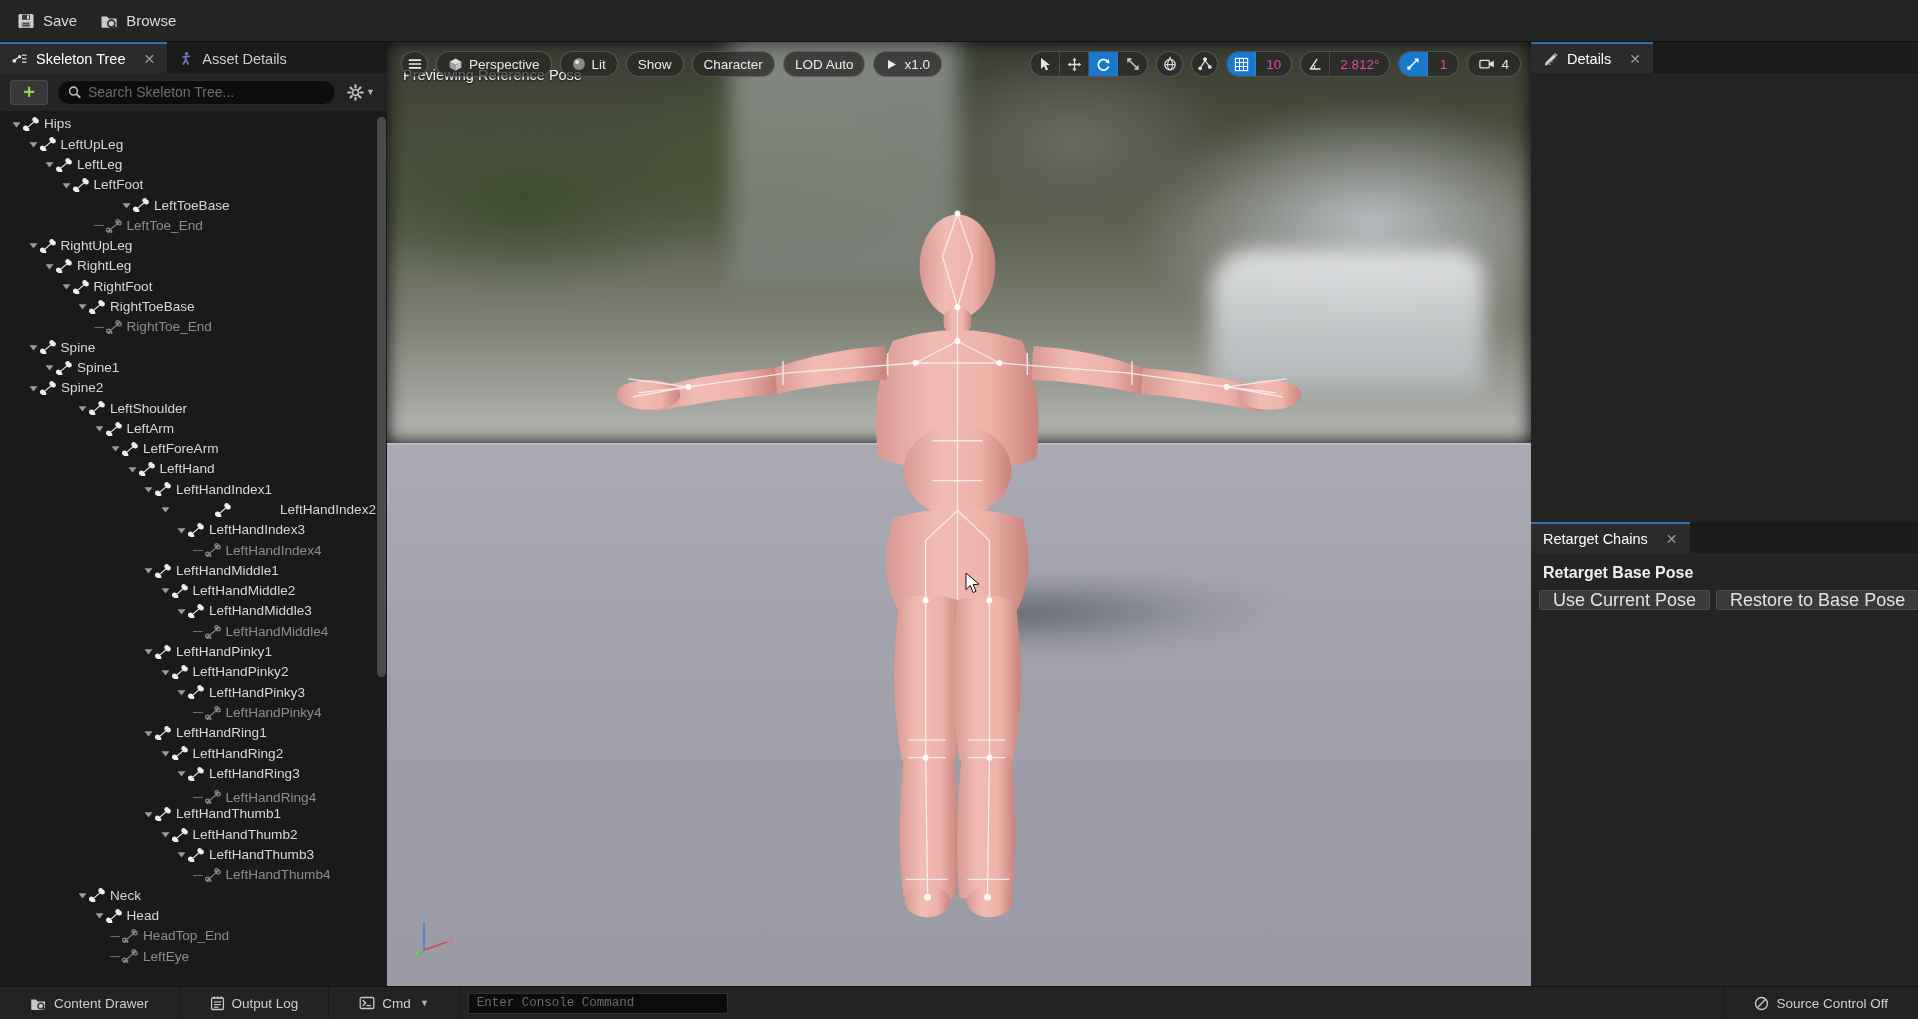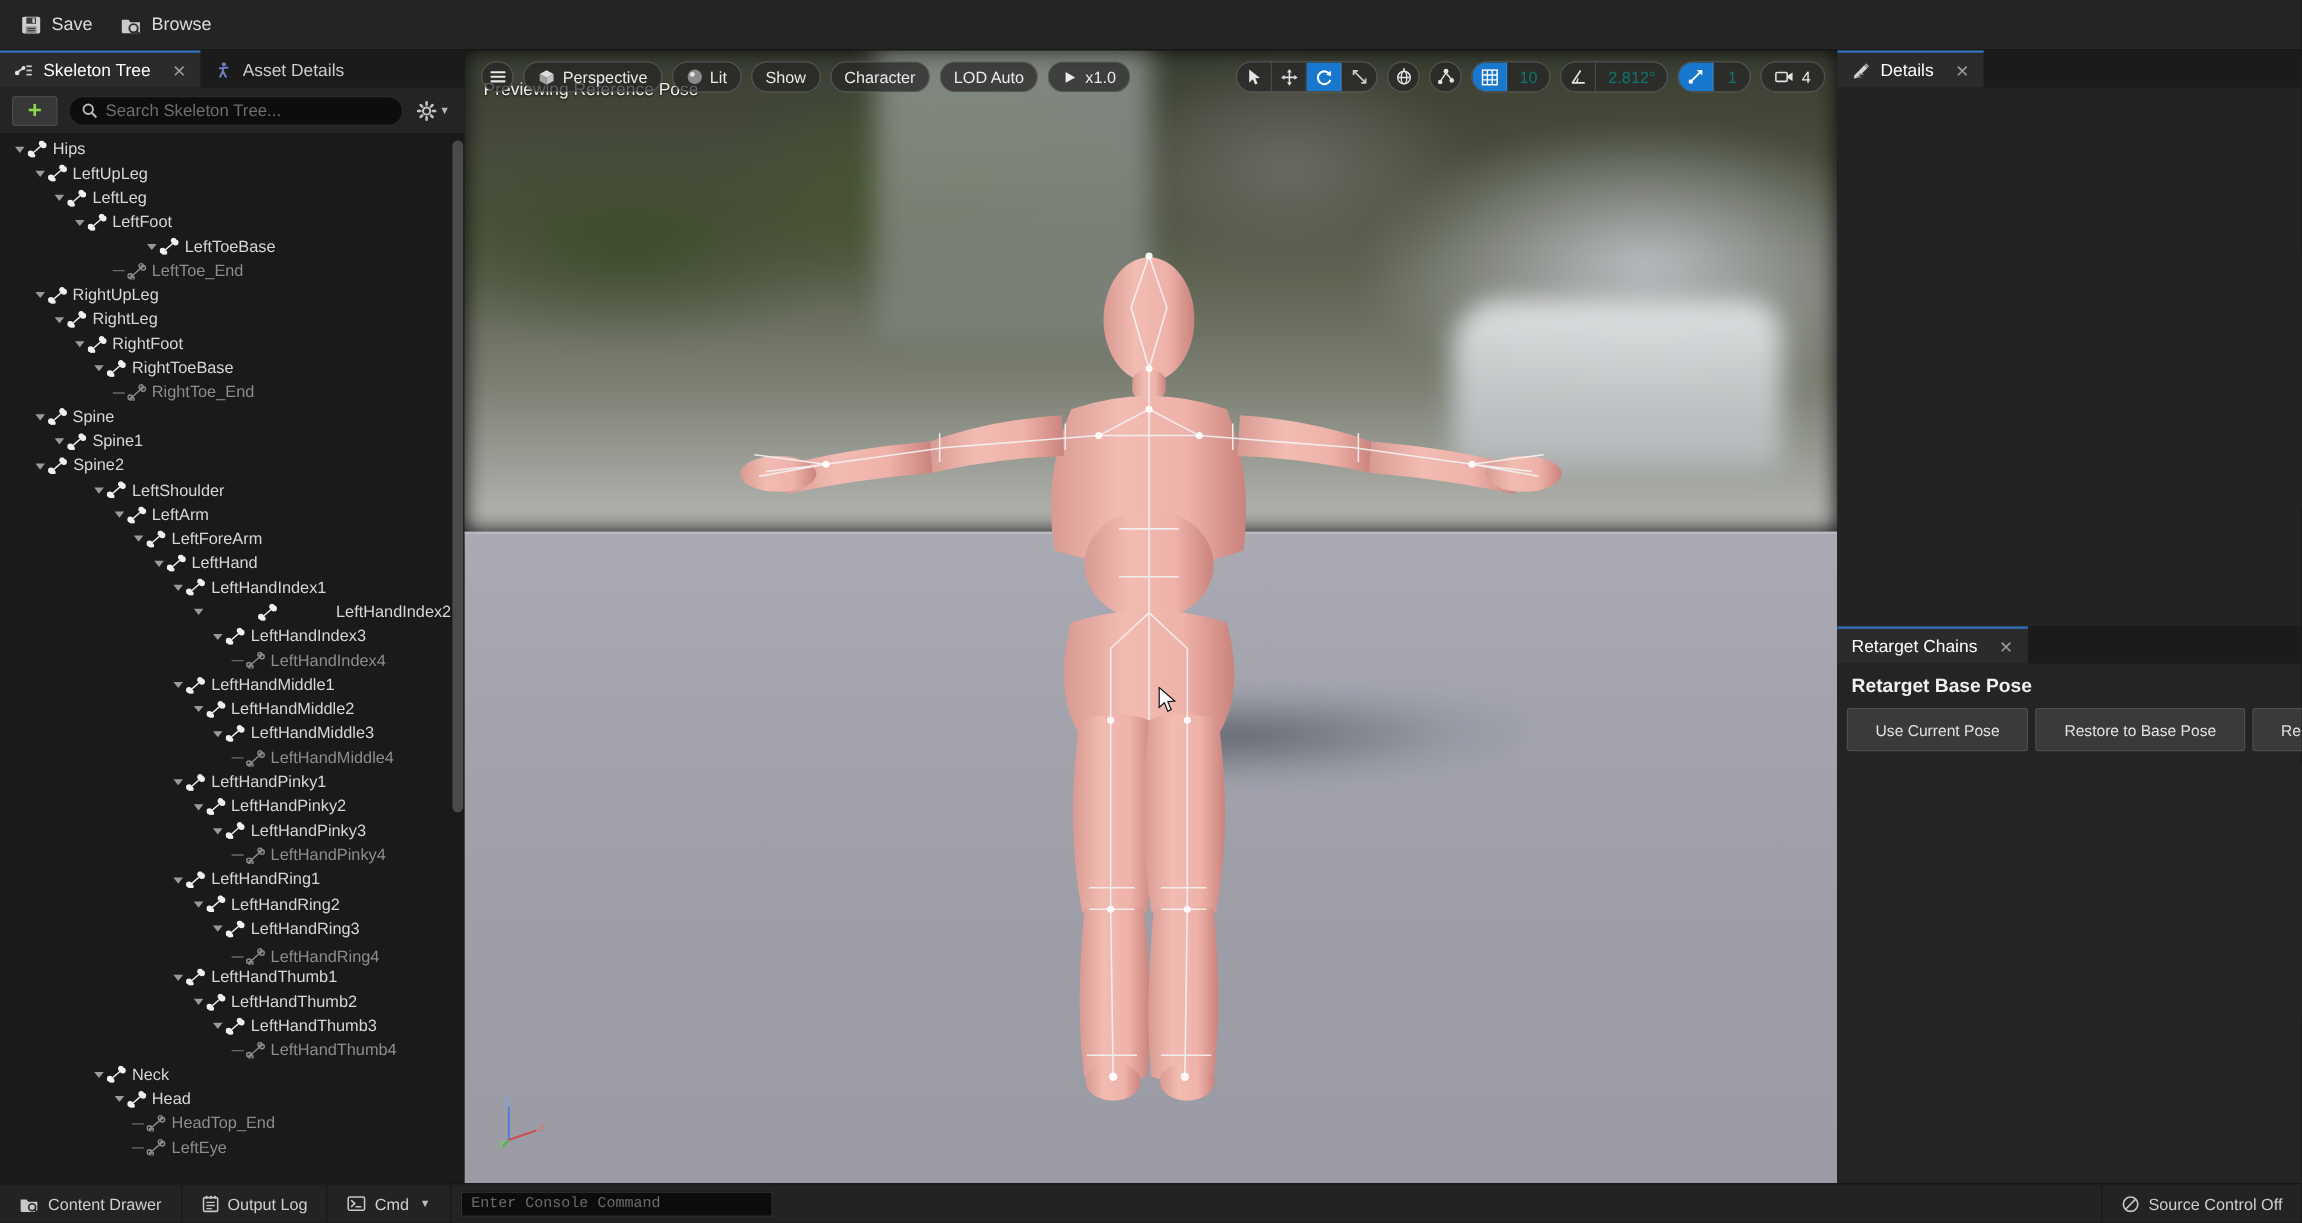--- a/index.html
+++ b/index.html
@@ -152,48 +152,48 @@
     overflow: hidden;
   }
   .grp > .seg {
     width: 29px; display: flex; align-items: center; justify-content: center; cursor: pointer;
     border-right: 1px solid rgba(150,150,150,0.28);
   }
   .grp > .seg:last-child { border-right: none; }
   .grp > .seg.on { background: #1778cd; }
   .grp .num {
     display: flex; align-items: center; justify-content: center; padding: 0 10px;
-    font-size: 13.5px; color: #0f766e; min-width: 30px; cursor: pointer;
+    font-size: 13.5px; color: #ec4899; min-width: 30px; cursor: pointer;
   }
   .vp-axis { position: absolute; left: 28px; bottom: 28px; width: 46px; height: 46px; }
 
   
   .right-panel {
     width: 387px; flex: 0 0 387px; display: flex; flex-direction: column;
     background: #1b1b1b; min-height: 0;
   }
   .rp-section { display: flex; flex-direction: column; min-height: 0; }
   .rp-body { background: #242424; flex: 1 1 auto; }
   .rp-body.empty { background: #232323; }
   .retarget-head { font-size: 16px; font-weight: bold; color: #f0f0f0; padding: 11px 12px 8px 12px; }
   .btn-row { display: flex; gap: 6px; padding: 0 8px 10px 8px; }
   .ubtn {
-    height: 36px; background: #3a3a3a; border: 1px solid #4d4d4d; border-radius: 2px;
-    color: #e2e2e2; font-size: 13px; padding: 0 23px; cursor: pointer;
+    height: 20px; background: #3a3a3a; border: 1px solid #4d4d4d; border-radius: 2px;
+    color: #e2e2e2; font-size: 18px; padding: 0 13px; cursor: pointer;
     display: flex; align-items: center; justify-content: center; white-space: nowrap;
     font-family: "Liberation Sans", sans-serif;
   }
 
   
   .statusbar {
     height: 33px; flex: 0 0 33px; background: #232323; display: flex;
     align-items: center; border-top: 1px solid #151515; font-size: 13.5px;
   }
   .sb-item {
-    display: flex; align-items: center; gap: 7px; padding: 0 16px; height: 100%;
+    display: flex; align-items: center; gap: 7px; padding: 0 30px; height: 100%;
     color: #cfcfcf; cursor: pointer; border-right: 1px solid #1a1a1a;
   }
   .sb-caret { font-size: 9px; color: #bbb; margin-left: 2px; }
   .console-box {
     flex: 0 0 260px; height: 21px; background: #0c0c0c; border: 1px solid #313131;
     margin: 0 8px; display: flex; align-items: center; padding: 0 8px;
   }
   .console-input {
     background: transparent; border: none; outline: none; width: 100%;
     color: #c5c5c5; font-family: "Liberation Mono", monospace; font-size: 12.5px;

